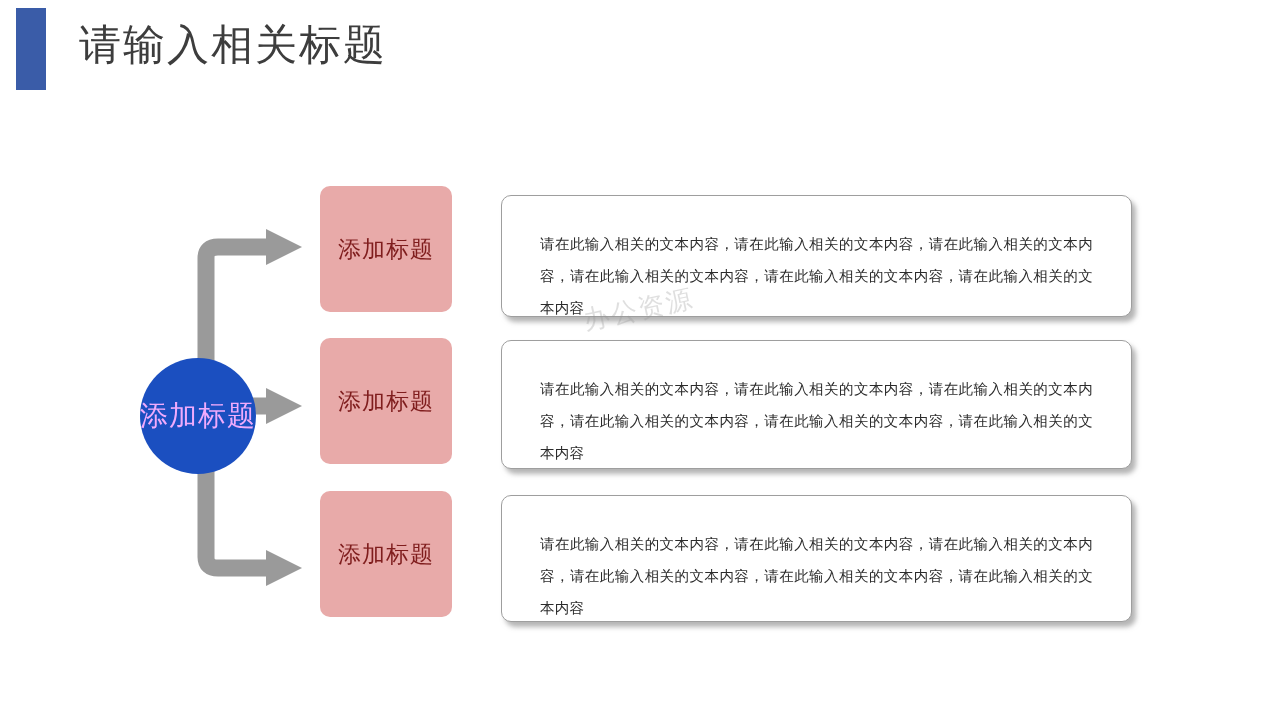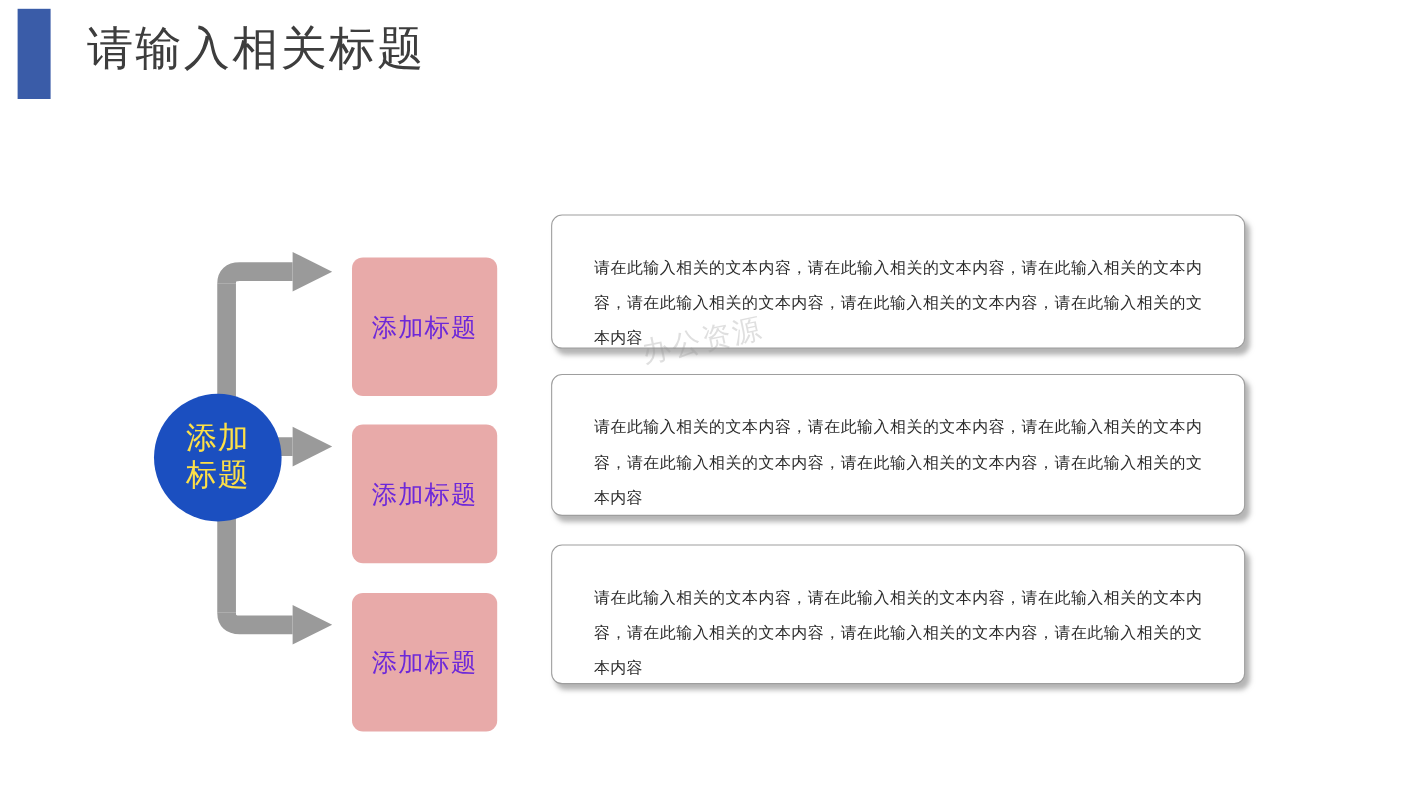--- a/index.html
+++ b/index.html
@@ -64,23 +64,23 @@
 
   
   .center-node {
     position: absolute;
     left: 140px;
     top: 263px;
     width: 116px;
     height: 116px;
     border-radius: 50%;
     background: #1B4FC0;
-    color: #fde047;
+    color: #f0abfc;
     display: flex;
-    flex-direction: column;
+    flex-direction: row;
     align-items: center;
     justify-content: center;
     font-size: 28px;
     line-height: 34px;
     font-family: "Liberation Serif", serif;
     letter-spacing: 1px;
     box-sizing: border-box;
   }
   .center-node span { display: block; }
 
@@ -88,25 +88,24 @@
   .title-box {
     position: absolute;
     left: 320px;
     width: 132px;
     height: 126px;
     background: #E8AAA9;
     border-radius: 10px;
     display: flex;
     align-items: center;
     justify-content: center;
-    color: #6d28d9;
+    color: #7f1d1d;
     font-size: 23px;
     font-family: "Liberation Serif", serif;
     letter-spacing: 1px;
-    margin-top: 48px;
   }
   .title-box.b1 { top: 91px; }
   .title-box.b2 { top: 243px; }
   .title-box.b3 { top: 396px; }
 
   
   .text-card {
     position: absolute;
     left: 501px;
     width: 631px;

